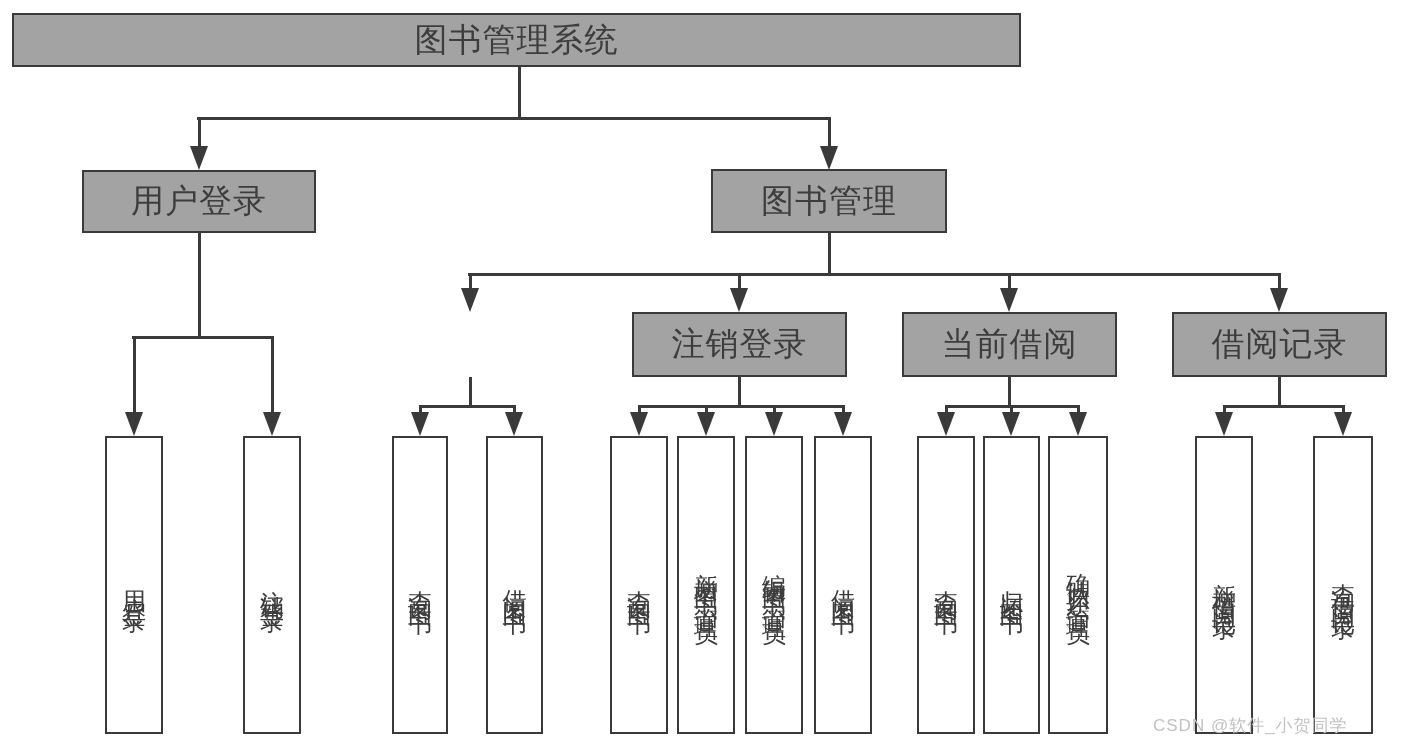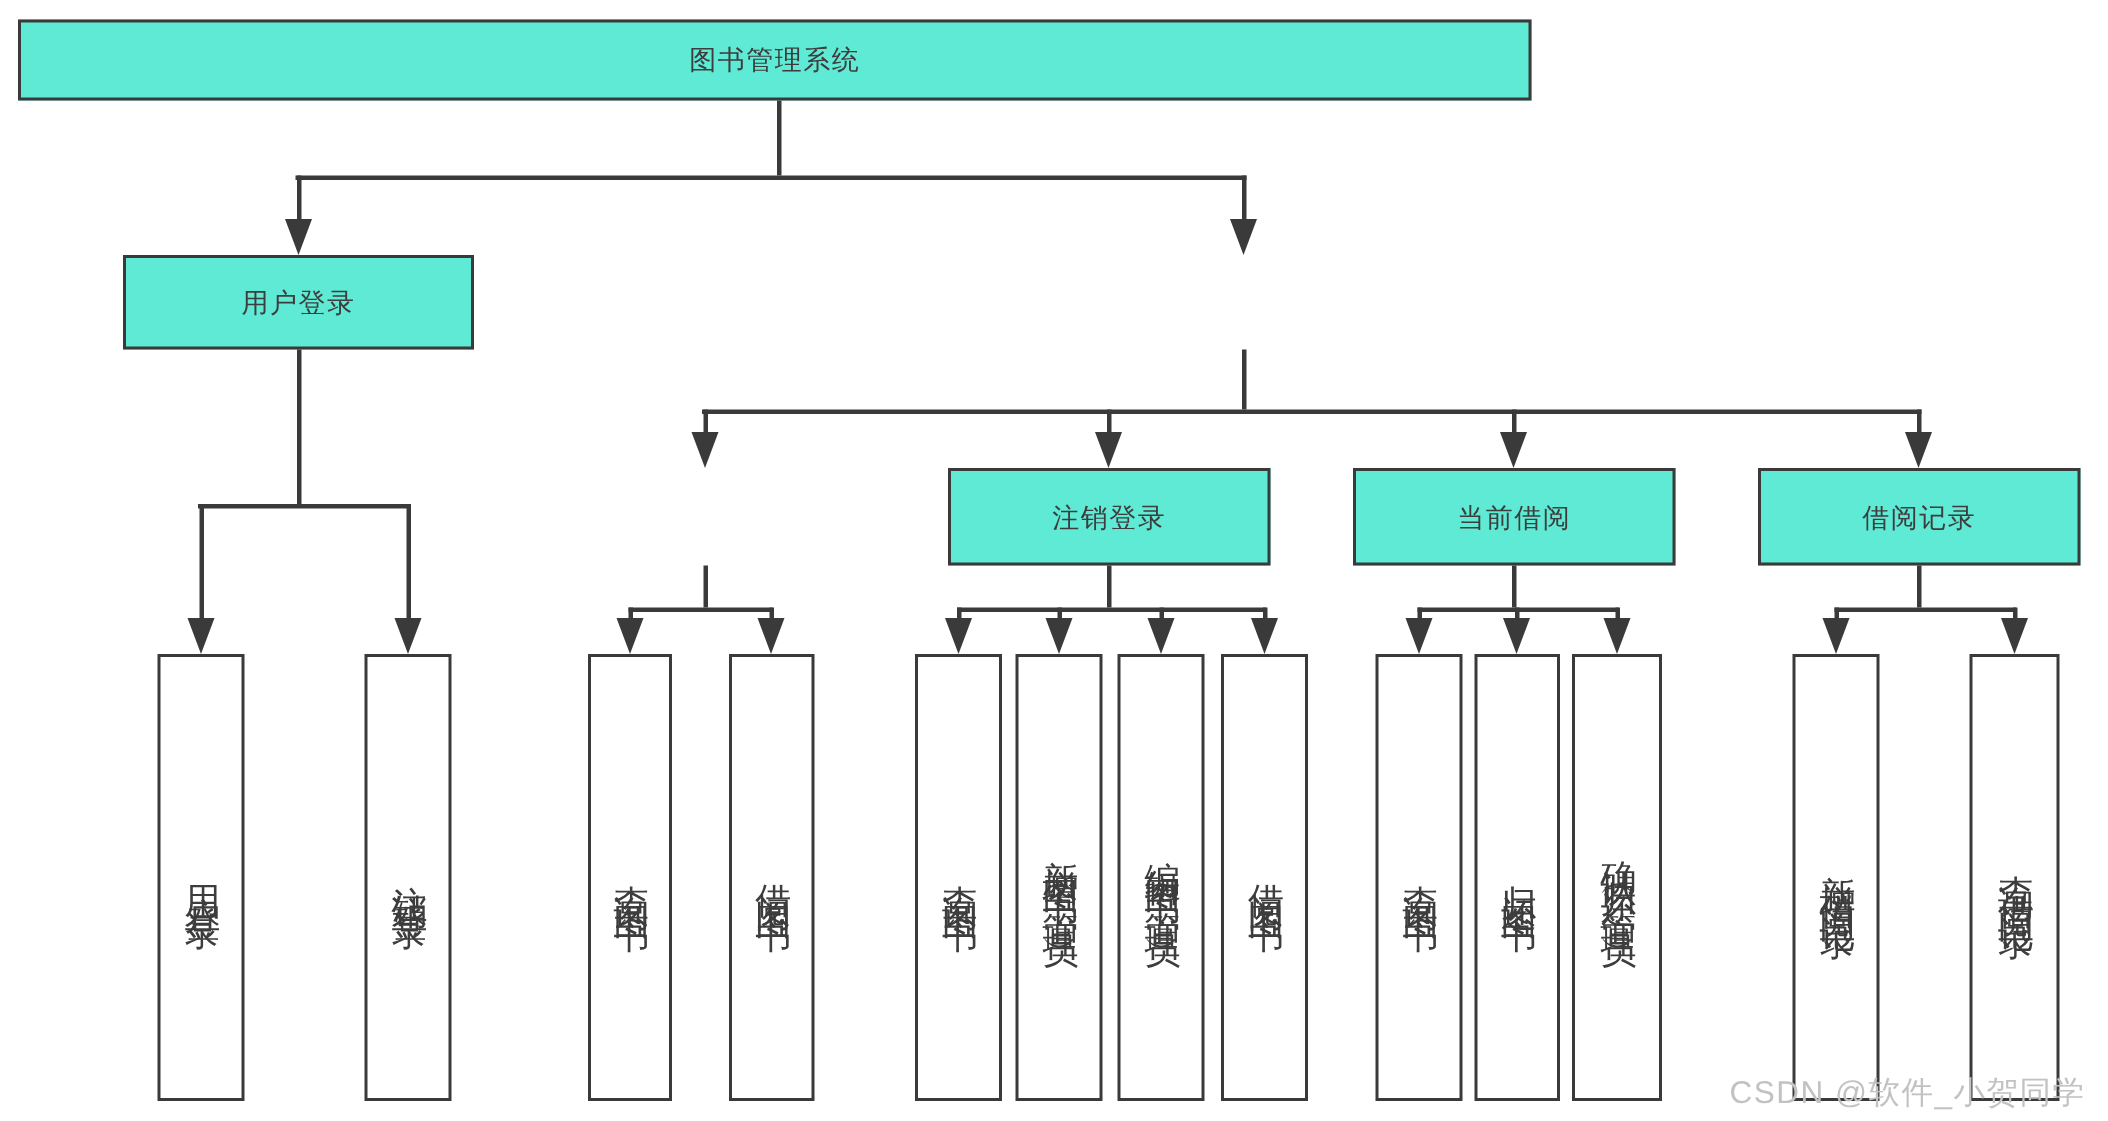--- a/index.html
+++ b/index.html
@@ -9,23 +9,23 @@
     --bg:#ffffff;
   }
   html,body{margin:0;padding:0;background:var(--bg);}
   body{font-family:"Liberation Sans","DejaVu Sans",sans-serif;}
   #canvas{position:relative;width:1405px;height:747px;background:var(--bg);overflow:hidden;}
 
   .node{
     position:absolute;
     box-sizing:border-box;
     border:2.5px solid var(--line);
-    background:#5eead4;
+    background:#a3a3a3;
     display:flex;align-items:center;justify-content:center;
-    font-size:18px;letter-spacing:1px;color:var(--text);
+    font-size:33px;letter-spacing:1px;color:var(--text);
     white-space:nowrap;
   }
   .vnode{
     position:absolute;
     box-sizing:border-box;
     border:2.5px solid var(--line);
     background:#fff;
     display:flex;align-items:center;justify-content:center;
   }
   .vtext{
@@ -39,41 +39,44 @@
   .hline{position:absolute;height:2.5px;background:var(--line);}
   .vline{position:absolute;width:2.5px;background:var(--line);}
   .arrow{
     position:absolute;width:0;height:0;
     border-left:9px solid transparent;
     border-right:9px solid transparent;
     border-top:24px solid var(--line);
   }
   .watermark{
     position:absolute;left:1153px;top:714px;
-    font-size:21px;color:var(--wm);letter-spacing:1px;white-space:nowrap;
+    font-size:17px;color:var(--wm);letter-spacing:1px;white-space:nowrap;
   }
 </style>
 </head>
 <body>
 
 <div id="canvas">
 
   <div class="node" style="left:12px;top:13px;width:1009px;height:54px;">
     <span>图书管理系统</span>
   </div>
 
   <div class="vline" style="left:518px;top:67px;height:50px;"></div>
   <div class="hline" style="left:197px;top:117px;width:634px;"></div>
   <div class="vline" style="left:198px;top:117px;height:31px;"></div>
   <div class="arrow" style="left:190px;top:146px;"></div>
   <div class="vline" style="left:828px;top:117px;height:31px;"></div>
   <div class="arrow" style="left:820px;top:146px;"></div>
 
   <div class="node" style="left:82px;top:170px;width:234px;height:63px;">
     <span>用户登录</span>
+  </div>
+  <div class="node" style="left:711px;top:169px;width:236px;height:64px;">
+    <span>图书管理</span>
   </div>
 
   <div class="vline" style="left:198px;top:233px;height:103px;"></div>
   <div class="hline" style="left:132px;top:336px;width:142px;"></div>
   <div class="vline" style="left:133px;top:336px;height:78px;"></div>
   <div class="arrow" style="left:125px;top:412px;"></div>
   <div class="vline" style="left:271px;top:336px;height:78px;"></div>
   <div class="arrow" style="left:263px;top:412px;"></div>
 
   <div class="vline" style="left:828px;top:233px;height:40px;"></div>

